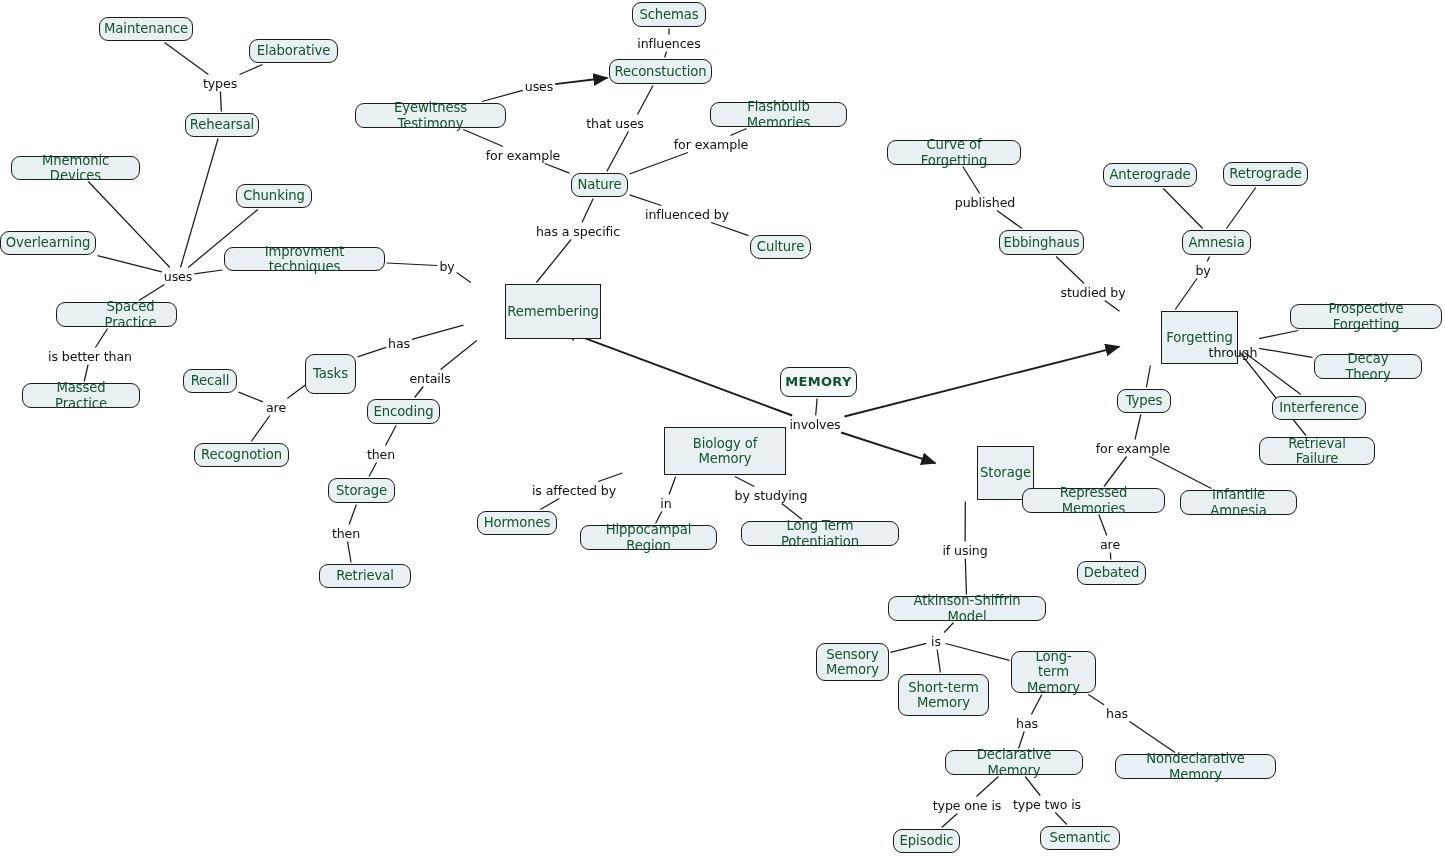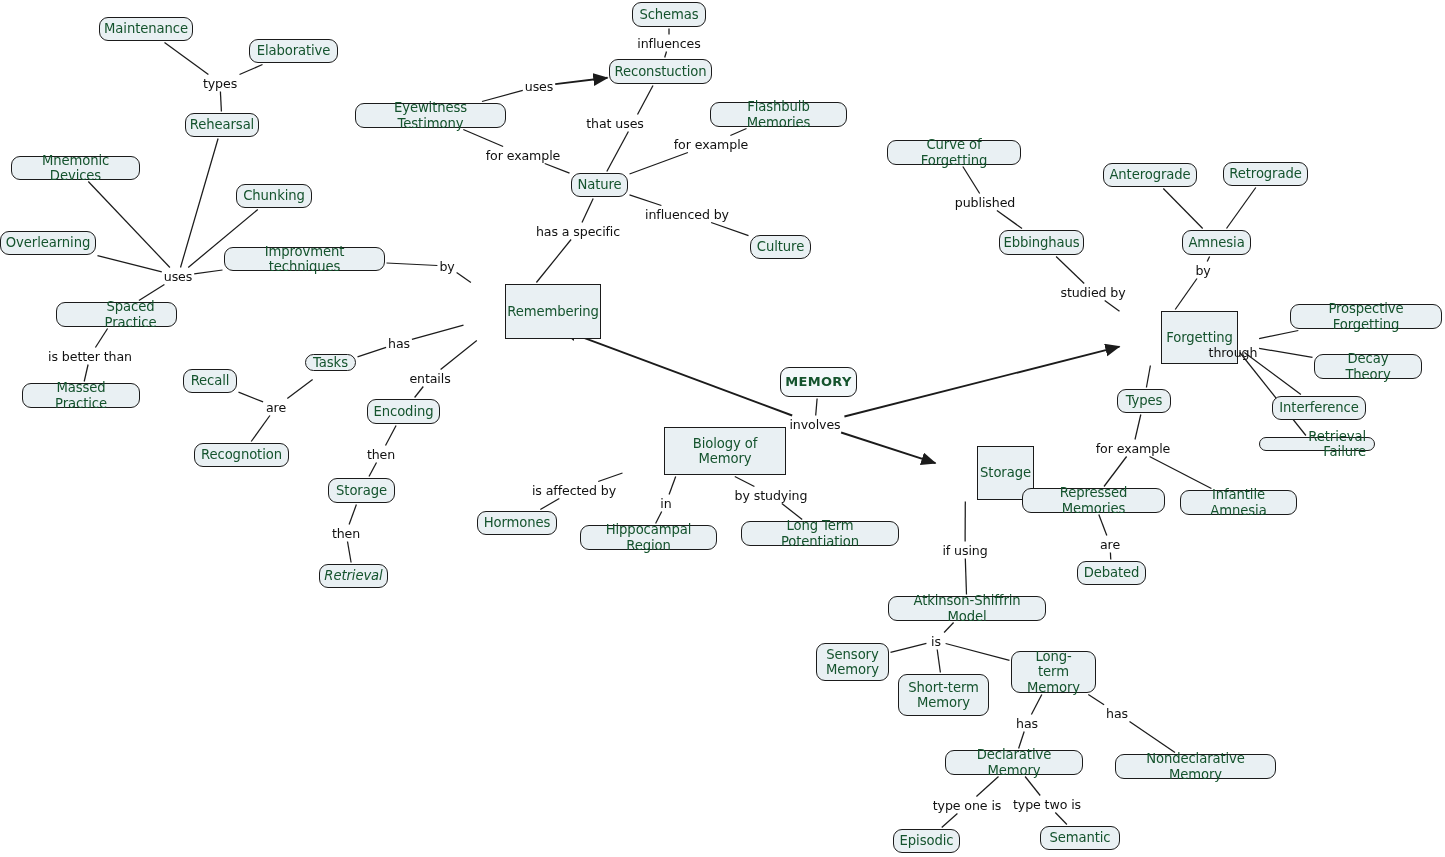--- a/index.html
+++ b/index.html
@@ -164,25 +164,25 @@
       <div class="node" style="left: 99px; top: 17px; width: 94px; height: 24px;">Maintenance</div>
       <div class="node" style="left: 249px; top: 39px; width: 89px; height: 24px;">Elaborative</div>
       <div class="node" style="left: 185px; top: 113px; width: 74px; height: 24px;">Rehearsal</div>
       <div class="node" style="left: 11px; top: 156px; width: 129px; height: 24px;">Mnemonic Devices</div>
       <div class="node" style="left: 236px; top: 184px; width: 76px; height: 24px;">Chunking</div>
       <div class="node" style="left: 0px; top: 231px; width: 96px; height: 24px;">Overlearning</div>
       <div class="node" style="left: 224px; top: 247px; width: 161px; height: 24px;">Improvment techniques</div>
       <div class="node" style="left: 56px; top: 302px; width: 121px; height: 25px; padding-left: 36px;">Spaced Practice</div>
       <div class="node" style="left: 22px; top: 383px; width: 118px; height: 25px;">Massed Practice</div>
       <div class="node" style="left: 183px; top: 369px; width: 54px; height: 24px;">Recall</div>
-      <div class="node" style="left: 305px; top: 354px; width: 51px; height: 17px;">Tasks</div>
+      <div class="node" style="left: 305px; top: 354px; width: 51px; height: 40px;">Tasks</div>
       <div class="node" style="left: 194px; top: 443px; width: 95px; height: 24px;">Recognotion</div>
       <div class="node" style="left: 367px; top: 399px; width: 73px; height: 25px;">Encoding</div>
       <div class="node" style="left: 328px; top: 478px; width: 67px; height: 25px;">Storage</div>
-      <div class="node" style="left: 319px; top: 564px; width: 69px; height: 24px; font-style: italic;">Retrieval</div>
+      <div class="node" style="left: 319px; top: 564px; width: 92px; height: 24px;">Retrieval</div>
       <div class="node" style="left: 632px; top: 2px; width: 74px; height: 25px;">Schemas</div>
       <div class="node" style="left: 609px; top: 59px; width: 103px; height: 25px;">Reconstuction</div>
       <div class="node" style="left: 355px; top: 103px; width: 151px; height: 25px;">Eyewitness Testimony</div>
       <div class="node" style="left: 710px; top: 102px; width: 137px; height: 25px;">Flashbulb Memories</div>
       <div class="node" style="left: 571px; top: 173px; width: 57px; height: 24px;">Nature</div>
       <div class="node" style="left: 750px; top: 235px; width: 61px; height: 24px; border-radius: 10px;">Culture</div>
       <div class="node rect" style="left: 465px; top: 284px; width: 96px; height: 55px;">Remembering</div>
       <div class="node bold pale" style="left: 780px; top: 367px; width: 77px; height: 30px;">MEMORY</div>
       <div class="node rect" style="left: 624px; top: 427px; width: 122px; height: 48px;">Biology of Memory</div>
       <div class="node" style="left: 477px; top: 511px; width: 80px; height: 24px;">Hormones</div>
@@ -191,21 +191,21 @@
       <div class="node rect" style="left: 937px; top: 446px; width: 57px; height: 54px;">Storage</div>
       <div class="node" style="left: 887px; top: 140px; width: 134px; height: 25px;">Curve of Forgetting</div>
       <div class="node" style="left: 1103px; top: 163px; width: 94px; height: 24px;">Anterograde</div>
       <div class="node" style="left: 1223px; top: 162px; width: 85px; height: 24px;">Retrograde</div>
       <div class="node" style="left: 999px; top: 230px; width: 85px; height: 25px;">Ebbinghaus</div>
       <div class="node" style="left: 1182px; top: 230px; width: 69px; height: 25px;">Amnesia</div>
       <div class="node rect" style="left: 1121px; top: 311px; width: 77px; height: 53px;">Forgetting</div>
       <div class="node" style="left: 1290px; top: 304px; width: 152px; height: 25px;">Prospective Forgetting</div>
       <div class="node" style="left: 1314px; top: 354px; width: 108px; height: 25px;">Decay Theory</div>
       <div class="node" style="left: 1272px; top: 396px; width: 94px; height: 24px;">Interference</div>
-      <div class="node" style="left: 1259px; top: 437px; width: 116px; height: 14px; text-align: right;">Retrieval Failure</div>
+      <div class="node" style="left: 1259px; top: 437px; width: 116px; height: 28px;">Retrieval Failure</div>
       <div class="node" style="left: 1117px; top: 389px; width: 54px; height: 24px;">Types</div>
       <div class="node" style="left: 1022px; top: 488px; width: 143px; height: 25px;">Repressed Memories</div>
       <div class="node" style="left: 1180px; top: 490px; width: 117px; height: 25px;">Infantile Amnesia</div>
       <div class="node" style="left: 1077px; top: 561px; width: 69px; height: 24px;">Debated</div>
       <div class="node" style="left: 888px; top: 596px; width: 158px; height: 25px;">Atkinson-Shiffrin Model</div>
       <div class="node" style="left: 816px; top: 643px; width: 73px; height: 38px;">Sensory
 Memory</div>
       <div class="node" style="left: 898px; top: 674px; width: 91px; height: 42px;">Short-term
 Memory</div>
       <div class="node" style="left: 1011px; top: 651px; width: 85px; height: 42px;">Long-term

